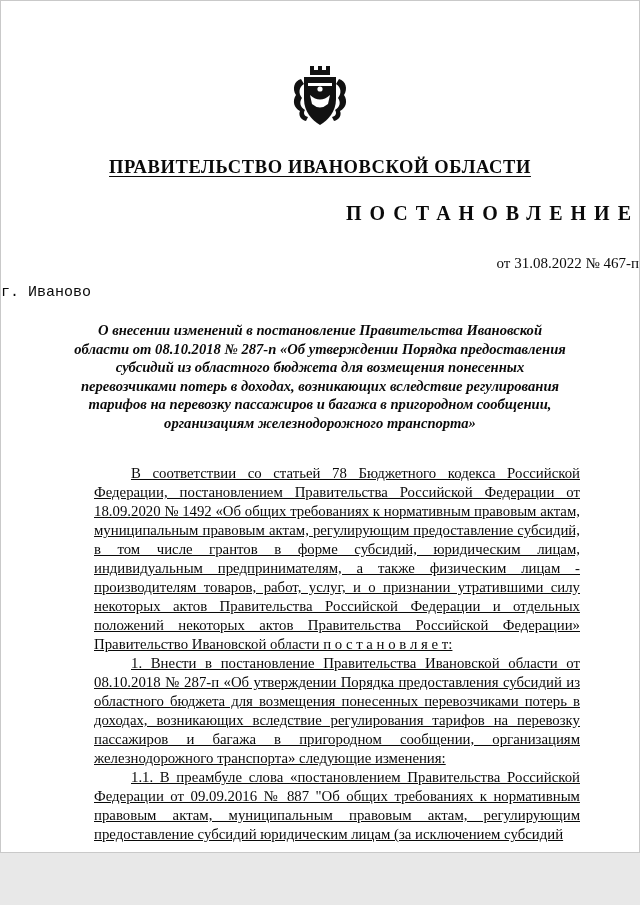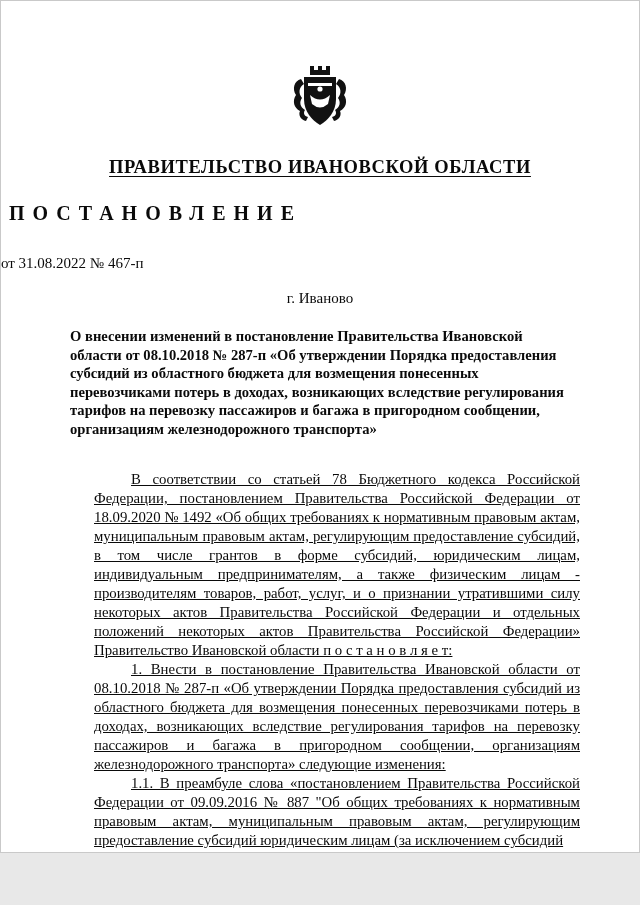--- a/index.html
+++ b/index.html
@@ -24,43 +24,44 @@
     margin: 28px 0 0 0;
     text-align: center;
     font-size: 18.5px;
     font-weight: bold;
     letter-spacing: 0.6px;
     text-decoration: underline;
     text-underline-offset: 3px;
   }
   .doc-type {
     margin-top: 24px;
-    text-align: left;
+    text-align: right;
     font-size: 20px;
     font-weight: bold;
     letter-spacing: 8px;
     text-indent: 8px; 
   }
   .date-line {
     margin-top: 30px;
-    text-align: left;
+    text-align: right;
     font-size: 15px;
   }
   .city-line {
-    margin-top: 18px;
-    text-align: center;
+    margin-top: 12px;
     font-size: 15px;
+    font-family: Liberation Mono, monospace;
   }
   .doc-title {
     width: 500px;
     margin: 20px auto 0 auto;
-    text-align: left;
+    text-align: center;
     font-size: 14.6px;
     font-weight: bold;
     line-height: 18.5px;
+    font-style: italic;
   }
   .body-text {
     margin: 32px 62px 0 93px;
     width: 486px;
     font-size: 14.8px;
     line-height: 19px;
     text-align: justify;
     text-decoration: underline;
   }
   .body-text p {

